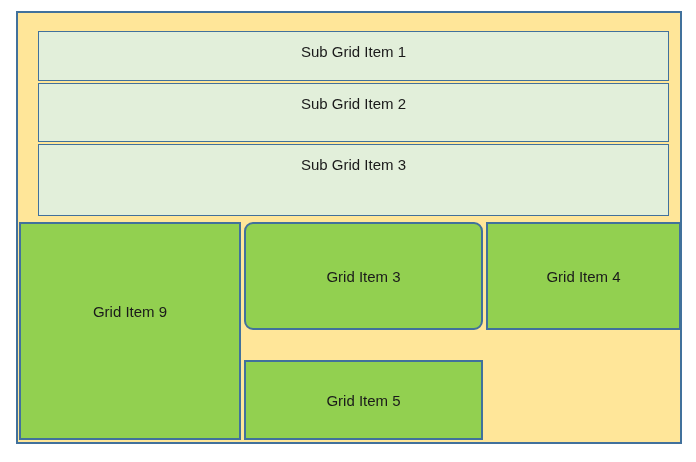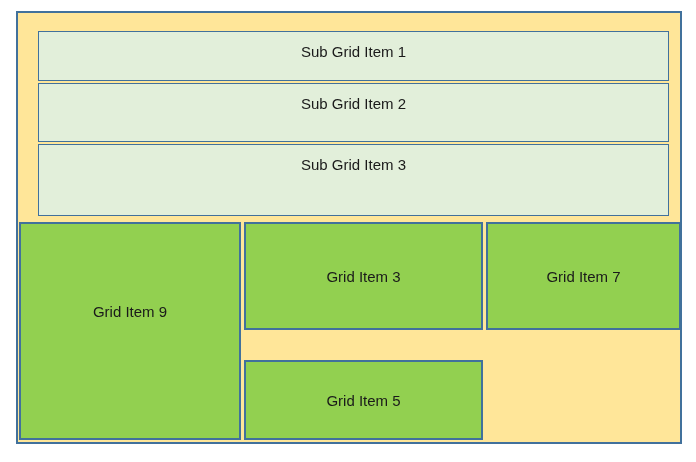--- a/index.html
+++ b/index.html
@@ -64,39 +64,39 @@
   }
   .griditem {
     background: var(--grid-item-bg);
     border: 2px solid var(--border-blue);
     display: flex;
     align-items: center;
     justify-content: center;
     font-size: 15px;
   }
   .item2 { grid-column: 1; grid-row: 1 / 3; padding-bottom: 40px; }
-  .item3 { grid-column: 2; grid-row: 1; }
+  .item3 { grid-column: 2; grid-row: 1; border-radius: 9px; }
   .item4 { grid-column: 3; grid-row: 1; }
   .item5 { grid-column: 2; grid-row: 2; margin-top: 28px; }
   .empty-cell { grid-column: 3; grid-row: 2; background: transparent; }
 </style>
 </head>
 <body>
 
 <div class="stage">
   <div class="outer">
 
     <div class="subgrid">
       <div class="subitem h1">Sub Grid Item 1</div>
       <div class="subitem h2">Sub Grid Item 2</div>
       <div class="subitem h3">Sub Grid Item 3</div>
     </div>
 
     <div class="maingrid">
       <div class="griditem item2">Grid Item 9</div>
       <div class="griditem item3">Grid Item 3</div>
-      <div class="griditem item4">Grid Item 7</div>
+      <div class="griditem item4">Grid Item 4</div>
       <div class="griditem item5">Grid Item 5</div>
       <div class="empty-cell"></div>
     </div>
 
   </div>
 </div>
 
 </body></html>

